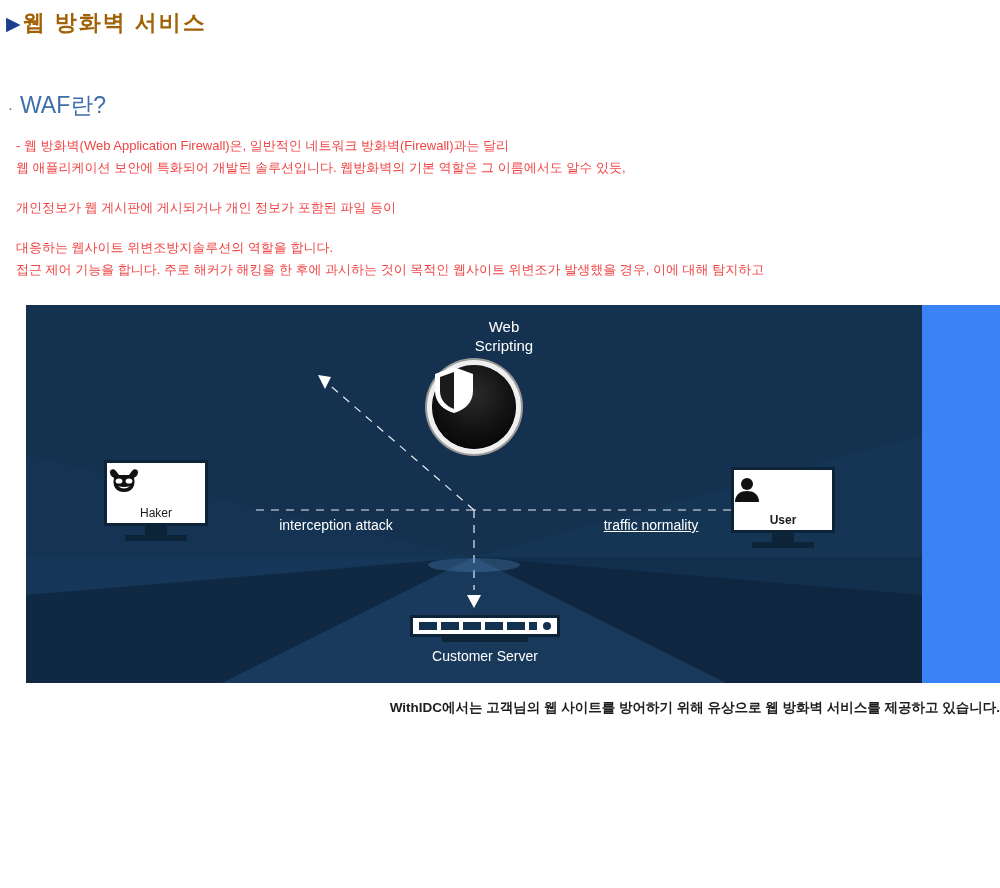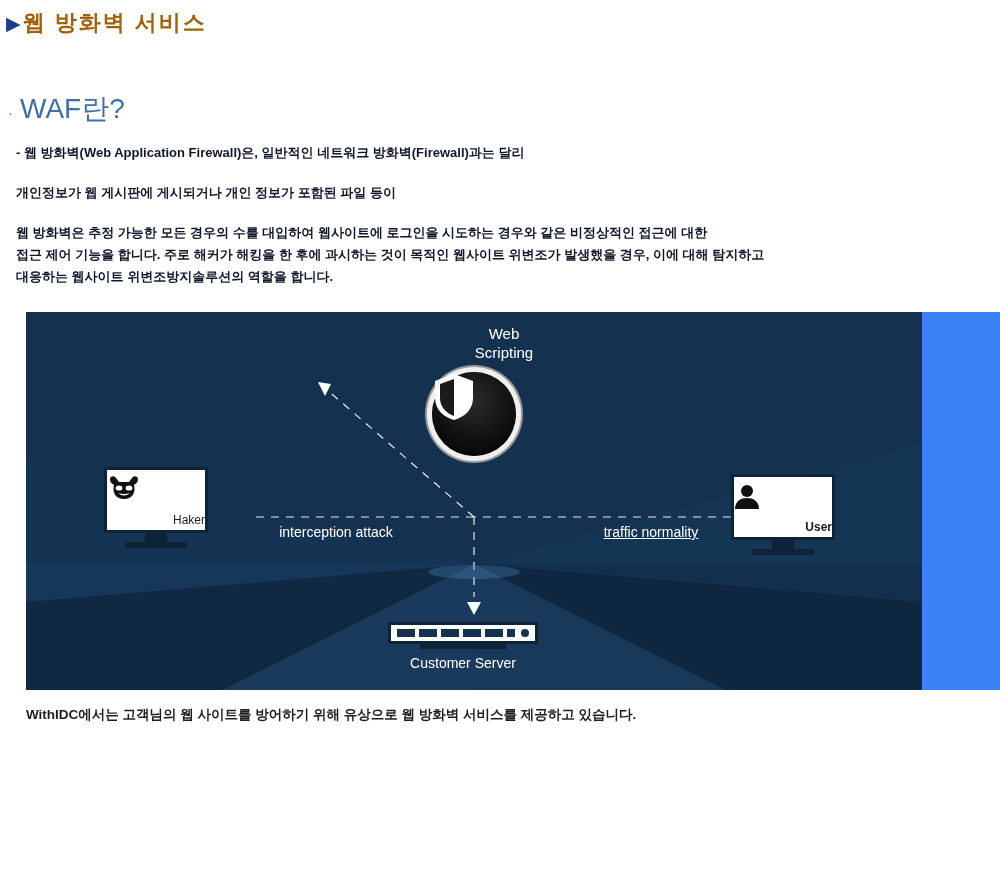--- a/index.html
+++ b/index.html
@@ -41,32 +41,31 @@
     display: flex;
     align-items: baseline;
     margin: 50px 0 0 8px;
   }
   .section-bullet {
     color: #3a6fb5;
     font-size: 15px;
     margin-right: 7px;
   }
   .section-heading {
-    font-size: 28px;
+    font-size: 23px;
     color: #3f6fa8;
     font-weight: normal;
   }
 
   
   .body-block {
     margin: 14px 0 4px 16px;
     font-size: 13px;
-    color: #0f172a;
+    color: #ef4444;
     line-height: 22px;
-    font-weight: bold;
   }
   .body-block p {
     margin: 0;
   }
   .body-block .para {
     margin-bottom: 18px;
   }
   .body-block .para:last-child {
     margin-bottom: 0;
   }
@@ -104,21 +103,21 @@
   .monitor {
     position: absolute;
   }
   .monitor .screen {
     background: #ffffff;
     border: 3px solid #0d2438;
     box-sizing: border-box;
     position: relative;
     display: flex;
     flex-direction: column;
-    align-items: flex-end;
+    align-items: center;
     justify-content: flex-end;
   }
   .monitor .neck {
     width: 22px;
     height: 9px;
     background: #0d2438;
     margin: 0 auto;
   }
   .monitor .base {
     width: 62px;
@@ -187,46 +186,46 @@
   }
 
   
   .footer-block {
     margin: 14px 0 0 26px;
     font-size: 13.5px;
     color: #1e1e1e;
     line-height: 22px;
     font-weight: bold;
   }
-  .footer-block p { margin: 0; }
+  .footer-block p { margin: 0; text-align: right; }
 </style>
 </head>
 <body>
 
 <div class="page-title-row">
   <span class="title-arrow">▶</span>
   <span class="page-title">웹 방화벽 서비스</span>
 </div>
 
 <div class="section-heading-row">
   <span class="section-bullet">·</span>
   <span class="section-heading">WAF란?</span>
 </div>
 
 <div class="body-block">
   <div class="para">
     <p class="dash-lead">- 웹 방화벽(Web Application Firewall)은, 일반적인 네트워크 방화벽(Firewall)과는 달리</p>
+    <p>웹 애플리케이션 보안에 특화되어 개발된 솔루션입니다. 웹방화벽의 기본 역할은 그 이름에서도 알수 있듯,</p>
   </div>
   <div class="para">
     <p>개인정보가 웹 게시판에 게시되거나 개인 정보가 포함된 파일 등이</p>
   </div>
   <div class="para">
-    <p>웹 방화벽은 추정 가능한 모든 경우의 수를 대입하여 웹사이트에 로그인을 시도하는 경우와 같은 비정상적인 접근에 대한</p>
+    <p>대응하는 웹사이트 위변조방지솔루션의 역할을 합니다.</p>
     <p>접근 제어 기능을 합니다. 주로 해커가 해킹을 한 후에 과시하는 것이 목적인 웹사이트 위변조가 발생했을 경우, 이에 대해 탐지하고</p>
-    <p>대응하는 웹사이트 위변조방지솔루션의 역할을 합니다.</p>
   </div>
 </div>
 
 <div class="illustration">
 
   <svg width="896" height="378">
     <polygon points="0,378 0,252 448,252 448,378" fill="#14314f"></polygon>
     <polygon points="0,252 448,252 448,378 0,378" fill="#16375a"></polygon>
     <polygon points="448,252 896,252 896,378 448,378" fill="#12304d"></polygon>
     <polygon points="448,252 896,290 896,378 448,378" fill="#0e2640"></polygon>
@@ -279,21 +278,21 @@
       <svg width="26" height="28" viewBox="0 0 26 28" style="margin-top:6px">
         <circle cx="13" cy="8" r="6" fill="#111111"></circle>
         <path d="M1 26 C1 18 7 15 13 15 C19 15 25 18 25 26 Z" fill="#111111"></path>
       </svg>
       <div class="cap">User</div>
     </div>
     <div class="neck"></div>
     <div class="base"></div>
   </div>
 
-  <div class="server" style="left:362px; top:310px;">
+  <div class="server" style="left:384px; top:310px;">
     <div class="rack">
       <div class="bars"></div>
       <div class="led"></div>
     </div>
     <div class="srv-base"></div>
     <div class="srv-cap">Customer Server</div>
   </div>
 
   <div class="ill-label" style="left:215px; top:212px; width:190px;">interception attack</div>
   <div class="ill-label" style="left:530px; top:212px; width:190px;text-decoration:underline;">traffic normality</div>

